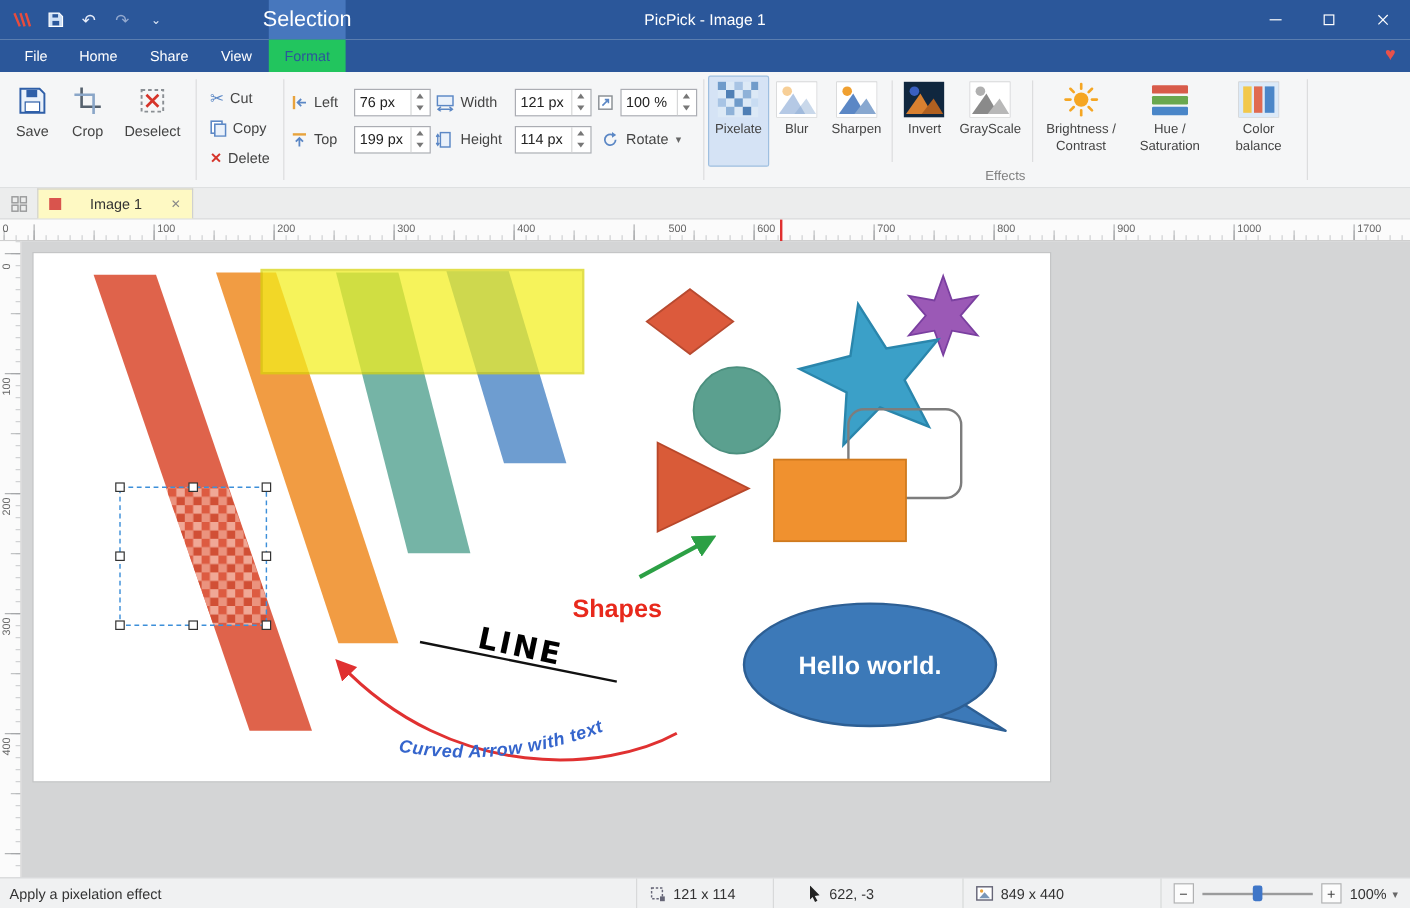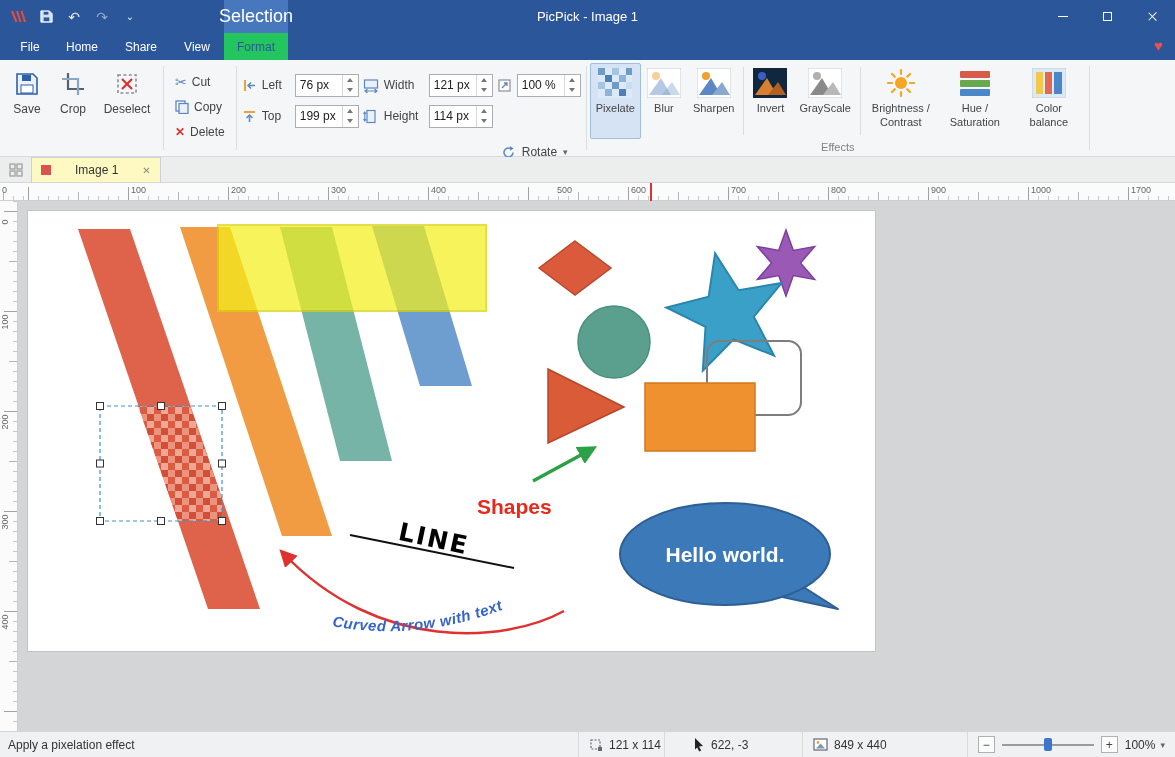--- a/index.html
+++ b/index.html
@@ -45,21 +45,21 @@
   .fieldcol { display:flex; flex-direction:column; gap:7px; padding-top:8px; }
   .frow { display:flex; align-items:center; gap:5px; height:24px; }
   .flabel { font-size:12px; color:#444; }
   .flabel.w26{ width:28px; } .flabel.w40{ width:40px; }
   .spin { display:flex; width:64px; height:23px; border:1px solid #abadb3; background:#fff; }
   .spin input { border:0; outline:0; width:46px; font-size:12px; font-family:"Liberation Sans",sans-serif; padding:0 4px; color:#222; background:transparent; }
   .steppers { width:16px; border-left:1px solid #d6d7d8; display:flex; flex-direction:column; }
   .step { flex:1; display:flex; align-items:center; justify-content:center; cursor:default; }
   .step.up::after { content:""; border-left:3px solid transparent; border-right:3px solid transparent; border-bottom:4px solid #777; }
   .step.down::after { content:""; border-left:3px solid transparent; border-right:3px solid transparent; border-top:4px solid #777; }
-  .rotate-row { display:flex; align-items:center; gap:6px; height:24px; padding:0 4px; cursor:default;margin-top:36px; }
+  .rotate-row { display:flex; align-items:center; gap:6px; height:24px; padding:0 4px; cursor:default; }
   .glyph-dd { font-size:9px; color:#666; }
 
   .effects-wrap { display:flex; flex-direction:column; }
   .effects-row { display:flex; align-items:flex-start; }
   .fxbtn { min-width:46px; padding:4px 5px 2px 5px; height:76px; display:flex; flex-direction:column; align-items:center; gap:4px; border-radius:2px; border:1px solid transparent; cursor:default; }
   .fxbtn.selected { background:#d5e3f5; border-color:#9ebfe0; }
   .fxlabel { font-size:11px; color:#444; text-align:center; line-height:1.25; max-width:62px; }
   .fxsep { width:1px; background:#dcddde; margin:4px 3px; align-self:stretch; }
   .fx-group-label { text-align:center; font-size:11px; color:#808080; padding:2px 0 3px 0; }
 
@@ -93,22 +93,22 @@
     background-position:right 0 top 10px, right 0 top 10px, right 0 top 10px;
     background-repeat:repeat-y, repeat-y, repeat-y; }
   .vruler .rlab { position:absolute; left:-9px; width:28px; text-align:center; font-size:9px; color:#666; transform:rotate(-90deg); }
   .canvas-bg { flex:1; background:#d4d5d6; position:relative; overflow:hidden; }
   .image-svg { position:absolute; left:10px; top:10px; background:#fff; box-shadow:0 0 0 1px #c4c5c6; }
 
   
   .statusbar { height:26px; background:#f0f1f2; border-top:1px solid #d5d6d7; position:relative; display:flex; align-items:center; flex:none; }
   .sb-hint { padding-left:8px; font-size:12px; color:#333; }
   .sb-group { position:absolute; top:0; height:100%; display:flex; align-items:center; gap:6px; font-size:12px; color:#333; border-left:1px solid #d8d9da; padding-left:10px; }
-  .sb-sel { left:530px; width:134px;margin-left:48px; }
-  .sb-cur { left:664px; width:138px;padding-left:28px; }
+  .sb-sel { left:530px; width:134px; }
+  .sb-cur { left:644px; width:138px;padding-left:28px; }
   .sb-size { left:802px; width:136px; }
   .sb-zoom { right:6px; position:absolute; top:0; height:100%; display:flex; align-items:center; gap:7px; border-left:1px solid #d8d9da; padding-left:10px; }
   .zbtn { width:17px; height:17px; border:1px solid #b0b1b2; background:#fcfcfc; display:flex; align-items:center; justify-content:center; font-size:12px; color:#444; }
   .slider { width:92px; height:17px; position:relative; }
   .slider .track { position:absolute; left:0; right:0; top:8px; height:2px; background:#9a9b9c; }
   .slider .thumb { position:absolute; left:42px; top:2px; width:8px; height:13px; background:#3F76C8; border-radius:2px; }
   .zoom-val { display:flex; align-items:center; gap:5px; font-size:12px; color:#333; padding-right:4px; }
 </style>
 </head>
 <body>

